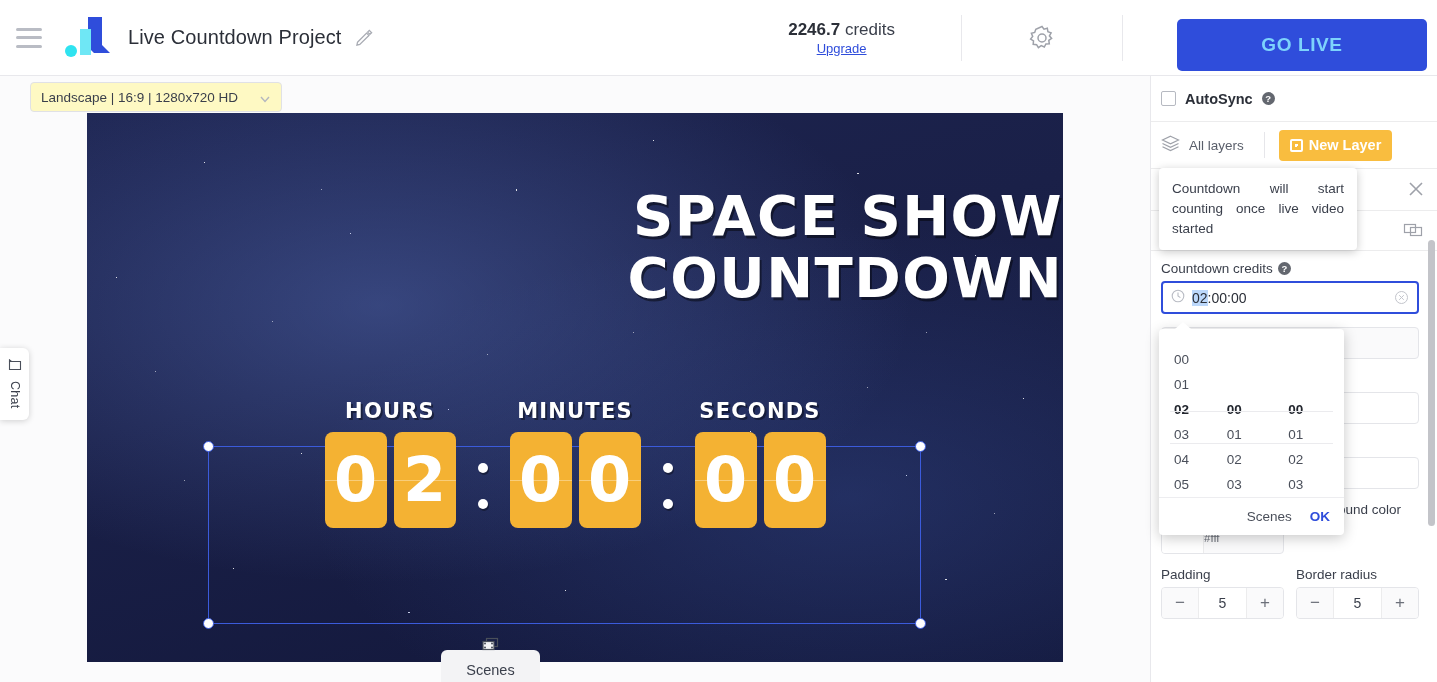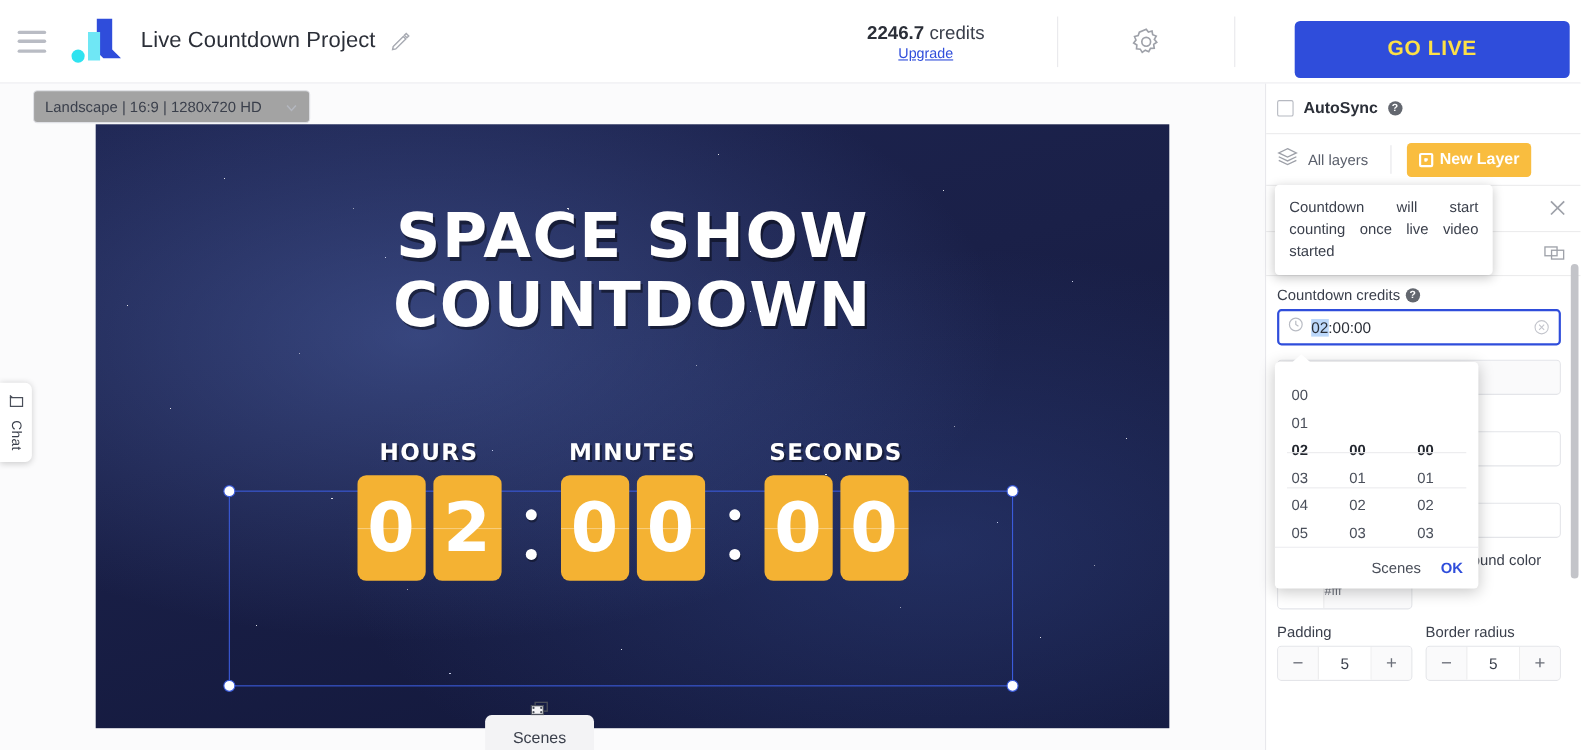--- a/index.html
+++ b/index.html
@@ -43,33 +43,33 @@
     display: block; font-size: 13px; color: #2f4ddb; text-decoration: underline;
     cursor: pointer; margin-top: 1px;
   }
   .tb-div { width: 1px; height: 46px; background: #e8e8ec; }
   .gear-btn {
     width: 72px; height: 100%; display: flex; align-items: center; justify-content: center;
     cursor: pointer;
   }
   .golive-wrap { width: 270px; display: flex; align-items: center; justify-content: center; }
   .golive-btn {
-    width: 250px; height: 52px; background: #2f4ddb; color: #fde047; border: none;
+    width: 250px; height: 52px; background: #2f4ddb; color: #7dd3fc; border: none;
     border-radius: 5px; font-size: 19px; font-weight: 700; letter-spacing: .6px;
     cursor: pointer; font-family: inherit; margin-top: 14px;
   }
 
   
   .editor {
     position: absolute; left: 0; top: 76px; width: 1150px; height: 606px;
     background: #fbfbfc; overflow: hidden;
   }
   .ratio-select {
     position: absolute; left: 30px; top: 6px; width: 252px; height: 30px;
-    background: #a3a3a3; border: 1px solid #e0e1e6; border-radius: 4px;
+    background: #fef9c3; border: 1px solid #e0e1e6; border-radius: 4px;
     display: flex; align-items: center; padding: 0 10px; cursor: pointer;
   }
   .ratio-select .txt { font-size: 13.5px; color: #3a3f4b; flex: 1; }
   .chev { width: 12px; height: 12px; }
 
   .canvas {
     position: absolute; left: 87px; top: 37px; width: 976px; height: 549px;
     overflow: hidden;
     background:
       radial-gradient(ellipse at 30% 35%, rgba(90,115,190,.45) 0%, rgba(0,0,0,0) 55%),
@@ -112,21 +112,21 @@
       radial-gradient(1px 1px at 29% 77%, #fff 50%, transparent 51%),
       radial-gradient(1px 1px at 47% 63%, #fff 50%, transparent 51%),
       radial-gradient(1px 1px at 75% 80%, #fff 50%, transparent 51%),
       radial-gradient(1px 1px at 93% 73%, #fff 50%, transparent 51%),
       radial-gradient(1px 1px at 56% 40%, #fff 50%, transparent 51%),
       radial-gradient(1px 1px at 24% 14%, #fff 50%, transparent 51%),
       radial-gradient(1px 1px at 80% 50%, #fff 50%, transparent 51%);
   }
 
   .headline {
-    position: absolute; left: 0; right: 0; top: 72px; text-align: center;
+    position: absolute; left: 0; right: 0; top: 72px; text-align: right;
     color: #ffffff; font-weight: 700; font-size: 56px; line-height: 62px;
     letter-spacing: 1.5px;
     text-shadow: 2px 3px 0 rgba(0,0,0,.45);
     font-family: "DejaVu Sans", sans-serif;
     white-space: pre-line;
   }
 
   
   .sel-frame {
     position: absolute; left: 121px; top: 333px; width: 713px; height: 178px;

